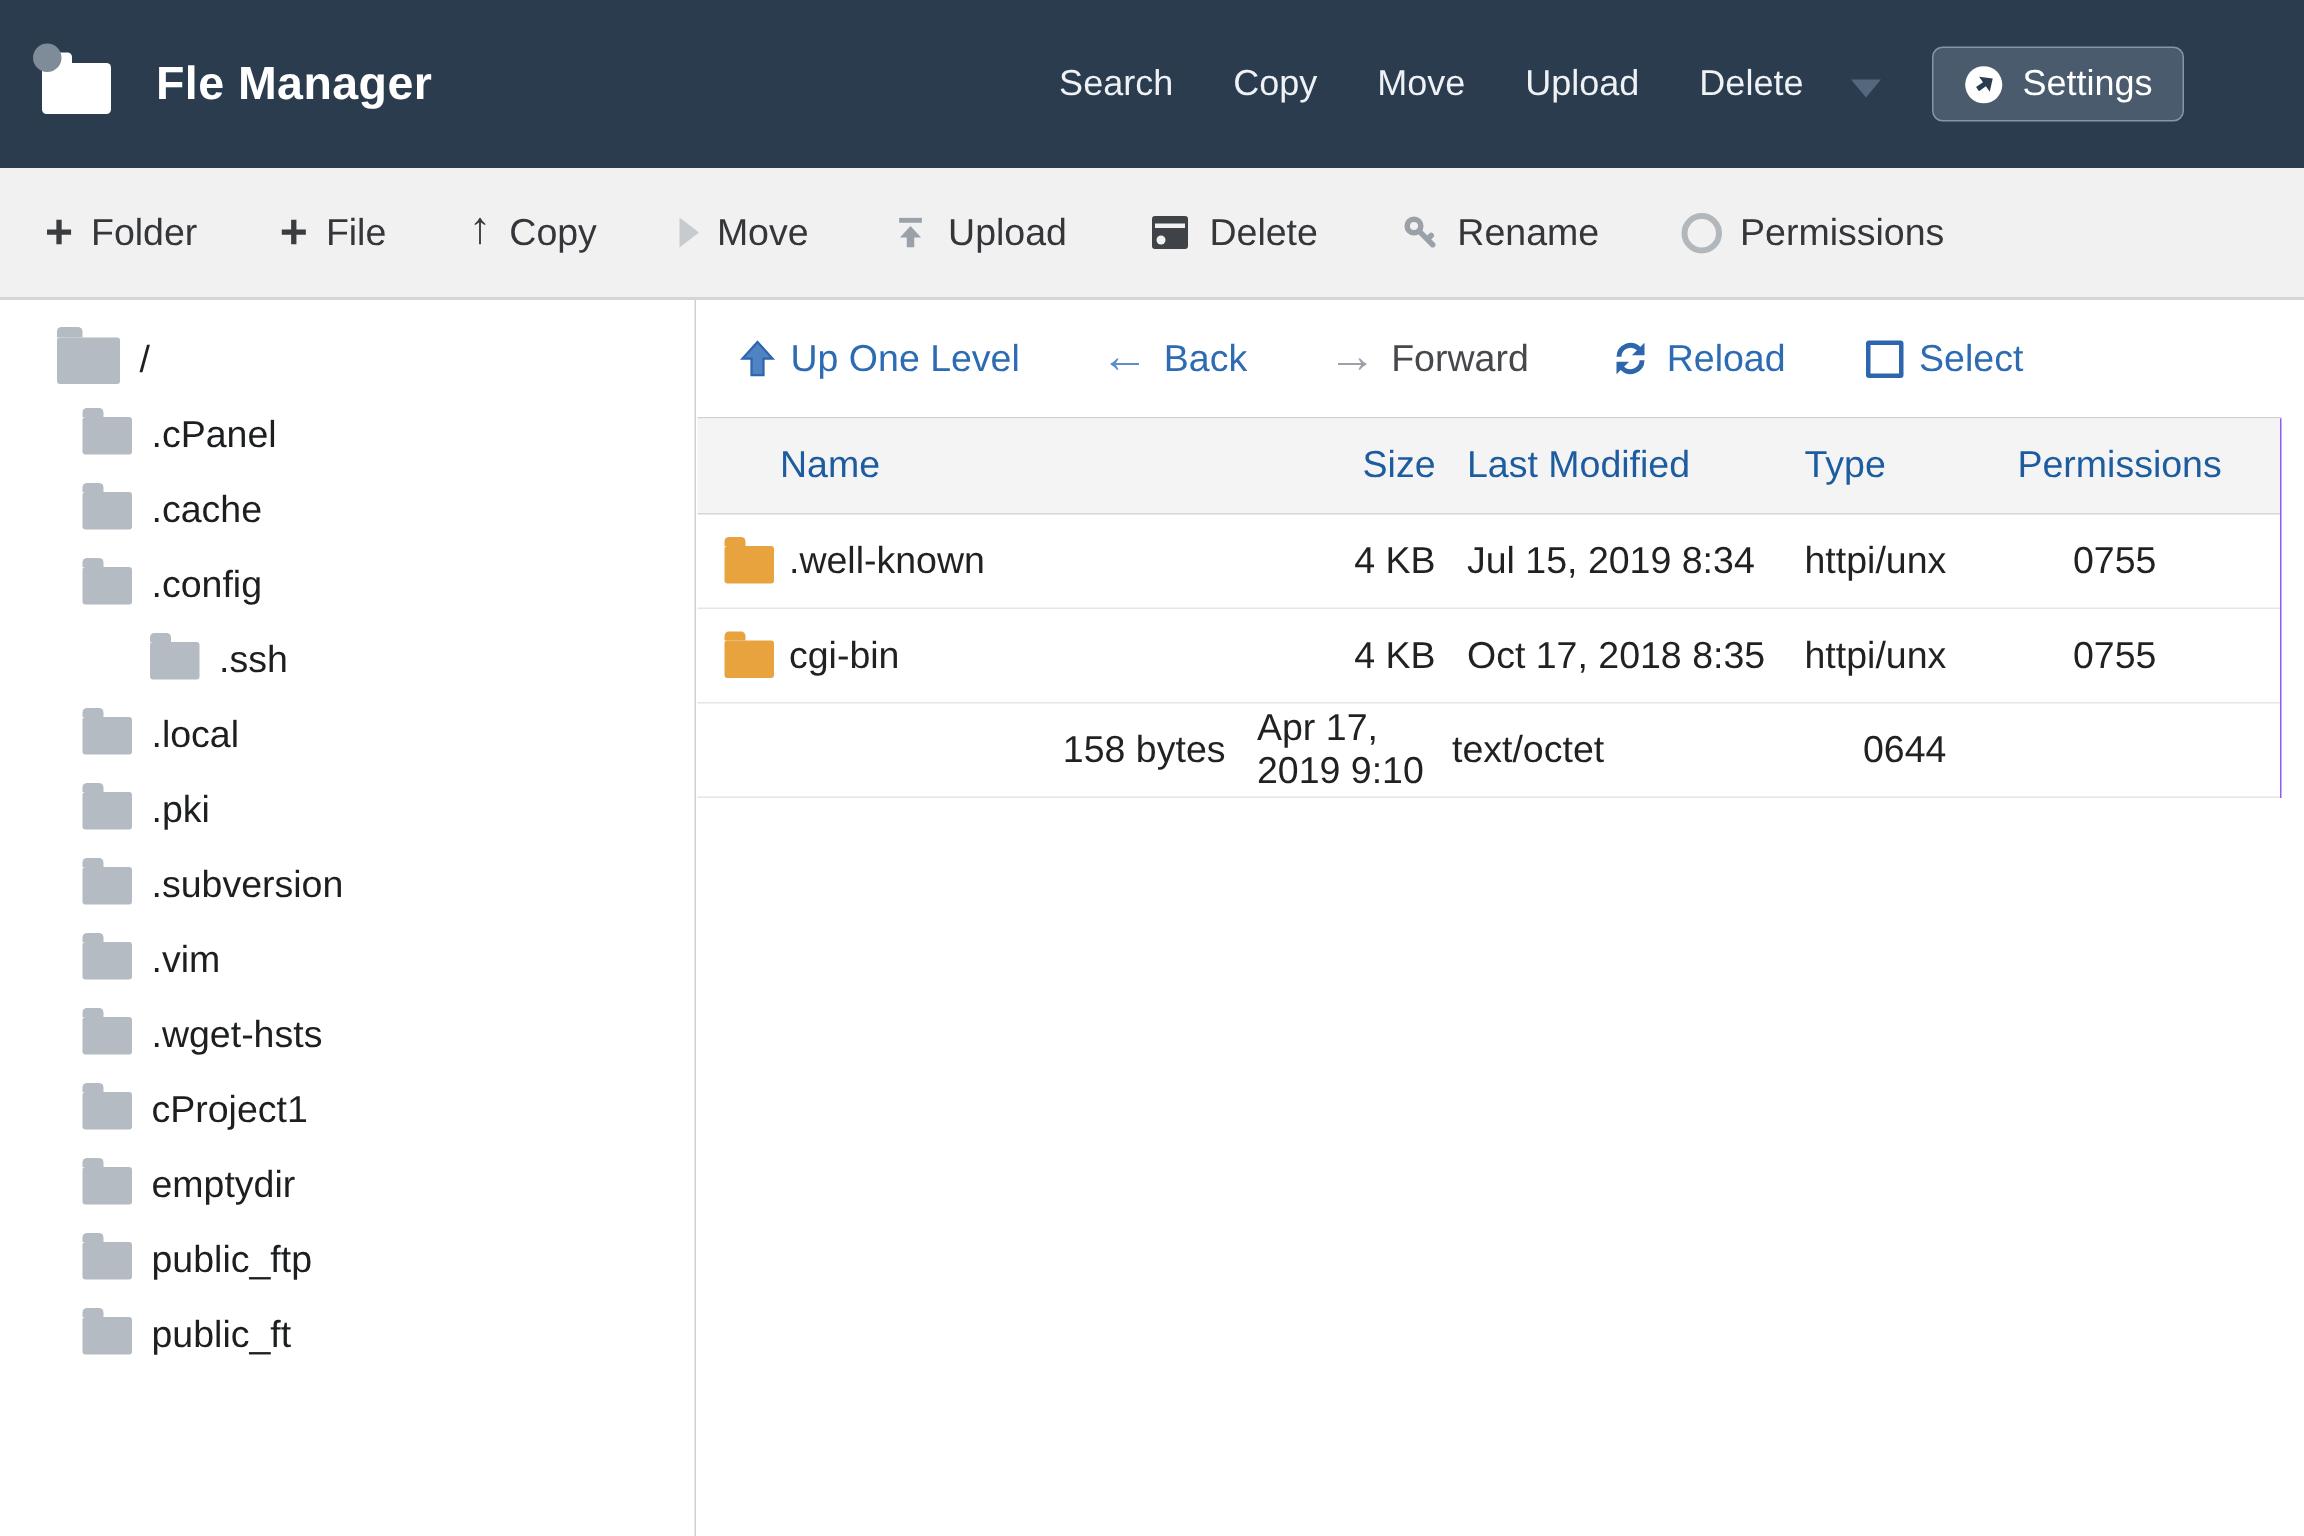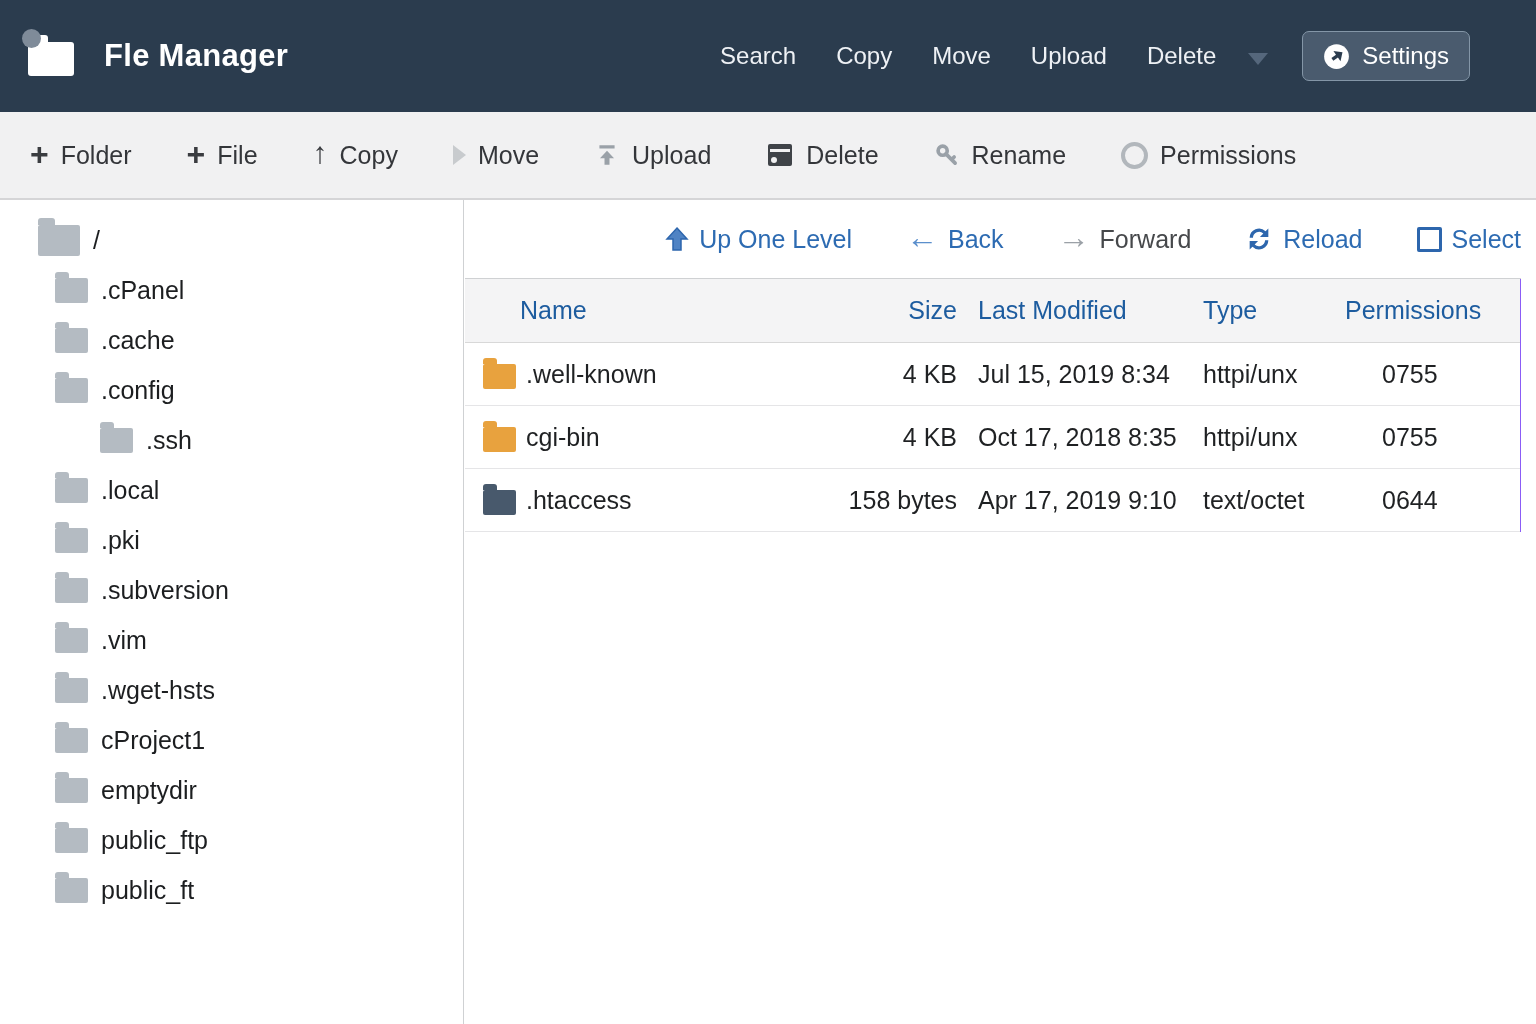--- a/index.html
+++ b/index.html
@@ -9,21 +9,21 @@
   
   .header{position:absolute;top:0;left:0;right:0;height:112px;background:#2b3c4e;}
   .brand{position:absolute;left:28px;top:50%;transform:translateY(-50%);
          display:flex;align-items:center;gap:30px;}
   .logo{position:relative;width:46px;height:34px;background:#fff;border-radius:3px;margin-top:6px;}
   .logo::before{content:"";position:absolute;top:-7px;left:0;width:20px;height:8px;
                 background:#fff;border-radius:3px 3px 0 0;}
   .logo::after{content:"";position:absolute;top:-13px;left:-6px;width:19px;height:19px;
                border-radius:50%;background:#7f8b99;}
   .brand-title{color:#fff;font-size:31px;font-weight:700;letter-spacing:.3px;}
-  .hmenu{position:absolute;right:66px;top:0;height:100%;display:flex;align-items:center;gap:40px;}
+  .hmenu{position:absolute;right:80px;top:0;height:100%;display:flex;align-items:center;gap:40px;}
   .hmenu-item{color:#eef1f5;font-size:24px;cursor:pointer;}
   .hchevron{width:0;height:0;border-left:10px solid transparent;border-right:10px solid transparent;
             border-top:12px solid #55677c;margin:6px -6px 0 -8px;}
   .settings-btn{display:flex;align-items:center;gap:12px;background:#4a5b6e;
                 border:1px solid #8496a7;border-radius:7px;padding:10px 20px;cursor:pointer;}
   .settings-btn span{color:#fff;font-size:24px;}
 
   
   .toolbar{position:absolute;top:112px;left:0;right:0;height:88px;background:#f1f1f2;
            border-bottom:2px solid #d5d5d7;box-sizing:border-box;
@@ -50,21 +50,21 @@
                   border-radius:3px 3px 0 0;background:inherit;}
   .m-folder-gray{background:#b4bbc2;}
   .m-folder-orange{background:#e8a23e;}
   .m-file-dark{background:#48596c;}
   .tree-row.m-0 .f-icon{width:42px;height:31px;}
   .tree-row.m-0 .f-icon::before{width:17px;height:7px;top:-7px;}
 
   
   .main{position:absolute;top:200px;left:465px;right:0;bottom:0;background:#fff;}
   .navrow{width:1056px;height:79px;box-sizing:border-box;border-bottom:1px solid #cfd1d3;
-          display:flex;align-items:center;gap:54px;padding-left:28px;justify-content:flex-end;}
+          display:flex;align-items:center;gap:54px;padding-left:28px;}
   .nav-item{display:flex;align-items:center;gap:10px;font-size:25px;color:#2d6bb2;cursor:pointer;}
   .nav-item.disabled{color:#46484b;}
   .arrow-glyph{font-size:32px;line-height:1;margin-top:-4px;color:#5b8fcc;}
   .arrow-glyph.gray{color:#9ba1a7;}
   .sel-box{width:19px;height:19px;border:3px solid #2d66ad;border-radius:2px;}
 
   .table-wrap{width:1056px;box-sizing:border-box;border-right:1px solid #8b5cf6;}
   .grid{display:grid;grid-template-columns:360px 140px 235px 140px 181px;align-items:center;}
   .thead{height:64px;background:#f4f4f5;border-bottom:1px solid #d8d8d8;box-sizing:border-box;}
   .th{font-size:25px;color:#1d5c9f;cursor:pointer;}
@@ -284,24 +284,20 @@
               <span class="f-icon m-folder-orange"></span>
               <span>cgi-bin</span>
             </div>
             <div class="c c-size">4 KB</div>
             <div class="c c-mod">Oct 17, 2018 8:35</div>
             <div class="c c-type">httpi/unx</div>
             <div class="c c-perms">0755</div>
           </div>
 
           <div class="trow grid">
-            <div class="c c-name">
-              <span class="f-icon m-file-dark"></span>
-              <span>.htaccess</span>
-            </div>
             <div class="c c-size">158 bytes</div>
             <div class="c c-mod">Apr 17, 2019 9:10</div>
             <div class="c c-type">text/octet</div>
             <div class="c c-perms">0644</div>
           </div>
         </div>
     </div>
 
   </div>
 </div>

